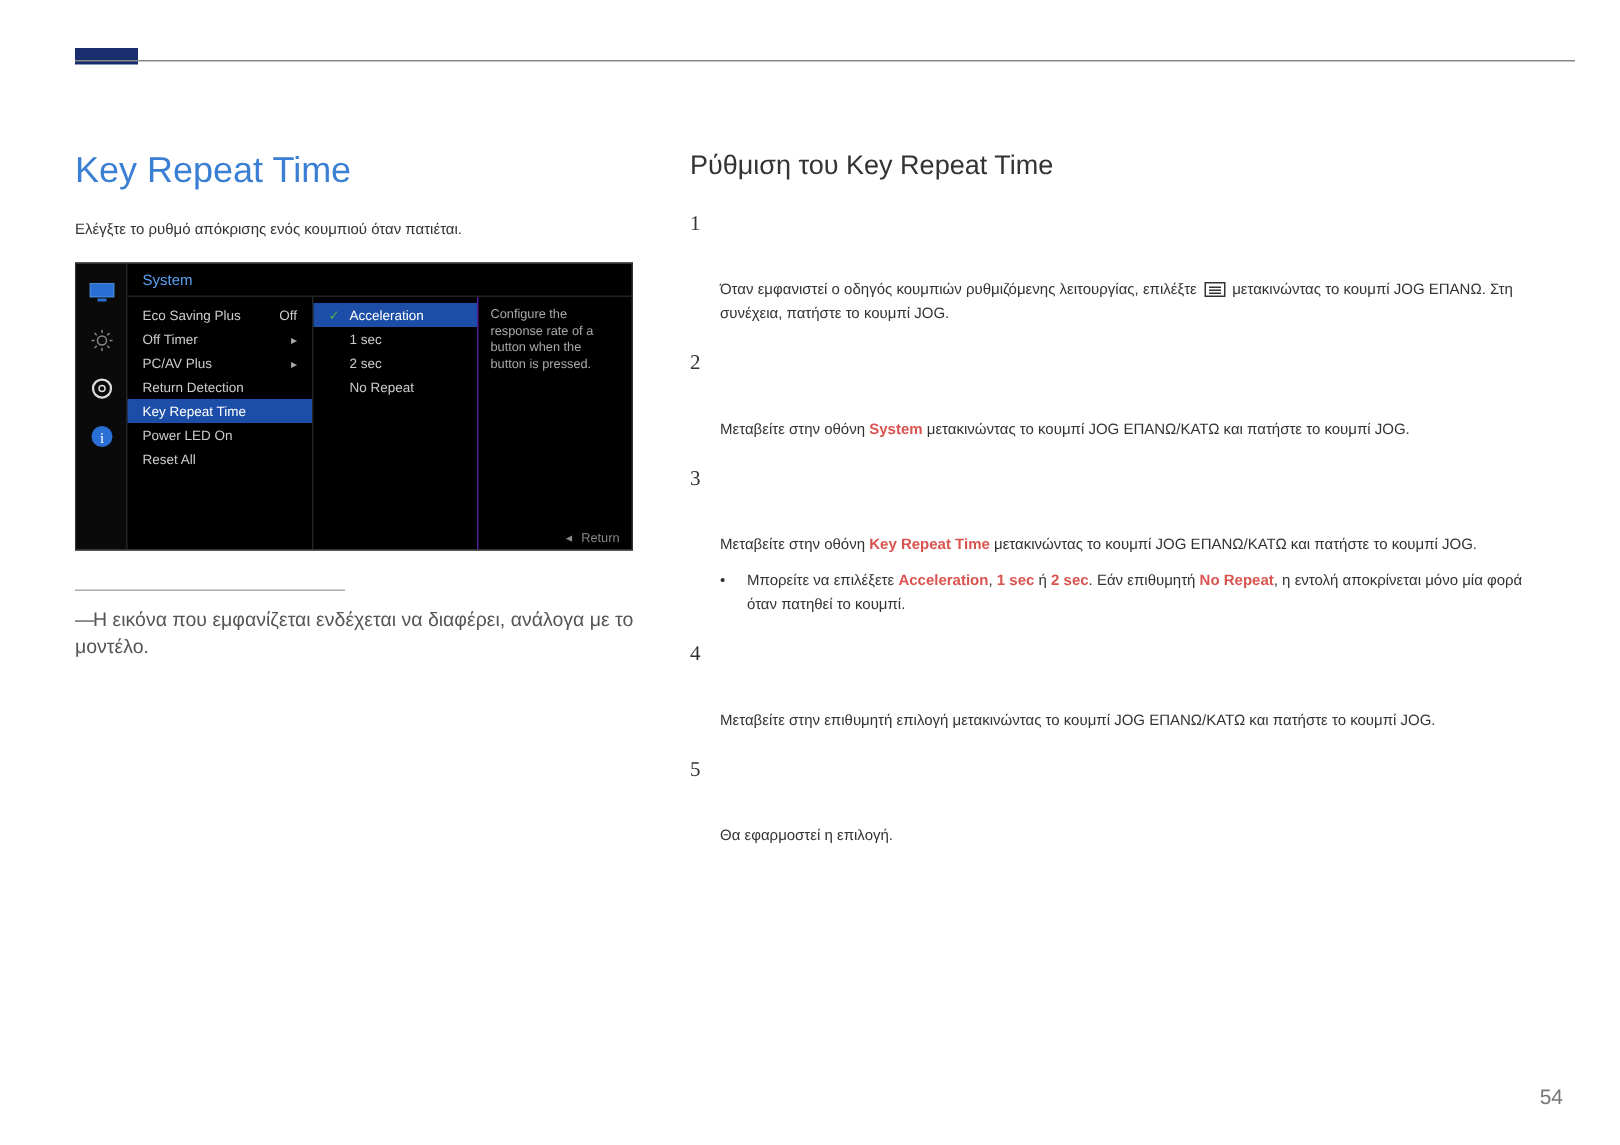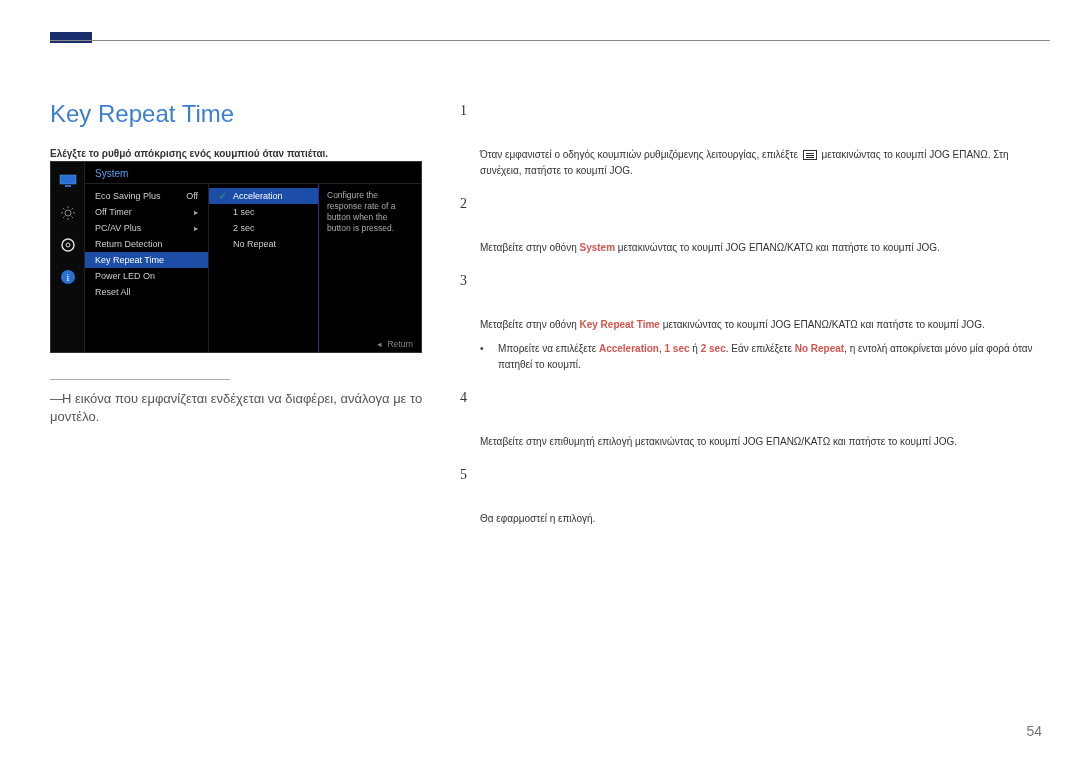--- a/index.html
+++ b/index.html
@@ -3,21 +3,21 @@
 <meta charset="utf-8">
 <style>
 * { margin: 0; padding: 0; box-sizing: border-box; }
 body { font-family: Arial, Helvetica, sans-serif; background: #fff; width: 1080px; height: 763px; position: relative; }
 .top-line { position: absolute; top: 40px; left: 50px; right: 30px; height: 1px; background: #888; }
 .accent-bar { position: absolute; top: 32px; left: 50px; width: 42px; height: 11px; background: #1a2e6e; }
 .left-col { position: absolute; left: 50px; top: 100px; width: 375px; }
 .right-col { position: absolute; left: 460px; top: 100px; width: 575px; }
 .main-title { font-size: 24px; color: #3a7fd4; font-weight: 400; margin-bottom: 18px; }
 .sub-title { font-size: 18px; color: #333; font-weight: 400; margin-bottom: 18px; }
-.intro { font-size: 10px; color: #333; line-height: 1.5; font-weight: bold; }
+.intro { font-size: 10px; color: #333; margin-bottom: 14px; line-height: 1.5; }
 .osd { width: 372px; height: 192px; background: #000; border: 1px solid #333; display: flex; font-size: 9px; color: #ccc; position: relative; }
 .osd-sidebar { width: 34px; background: #0a0a0a; display: flex; flex-direction: column; align-items: center; padding-top: 10px; gap: 14px; border-right: 1px solid #222; }
 .osd-icon { width: 18px; height: 18px; display: flex; align-items: center; justify-content: center; }
 .osd-main { flex: 1; display: flex; flex-direction: column; }
 .osd-header { color: #5aa0f0; font-size: 10px; padding: 6px 10px 4px; border-bottom: 1px solid #222; }
 .osd-body { display: flex; flex: 1; }
 .osd-list { width: 123px; padding: 4px 0; }
 .osd-list-item { padding: 3px 10px; display: flex; justify-content: space-between; align-items: flex-end; }
 .osd-list-item.selected { background: #1c4ea8; color: #fff; }
 .osd-submenu { width: 110px; padding: 4px 0; border-left: 1px solid #222; }
@@ -140,38 +140,39 @@
         <span>Return</span>
       </div>
     </div>
   </div>
 
   <div class="footnote-rule"></div>
   <p class="footnote"><span class="footnote-dash">―</span><span>Η εικόνα που εμφανίζεται ενδέχεται να διαφέρει, ανάλογα με το μοντέλο.</span></p>
 </div>
 
 <div class="right-col">
+  <h2 class="sub-title">Ρύθμιση του Key Repeat Time</h2>
 
   <div class="step">
     <div class="step-num">1</div>
     <div class="step-text"><span>Όταν εμφανιστεί ο οδηγός κουμπιών ρυθμιζόμενης λειτουργίας, επιλέξτε </span><span class="menu-icon"></span><span> μετακινώντας το κουμπί JOG ΕΠΑΝΩ. Στη συνέχεια, πατήστε το κουμπί JOG.</span></div>
   </div>
 
   <div class="step">
     <div class="step-num">2</div>
     <div class="step-text"><span>Μεταβείτε στην οθόνη </span><span class="hl-red">System</span><span> μετακινώντας το κουμπί JOG ΕΠΑΝΩ/ΚΑΤΩ και πατήστε το κουμπί JOG.</span></div>
   </div>
 
   <div class="step">
     <div class="step-num">3</div>
     <div class="step-text">
       <span>Μεταβείτε στην οθόνη </span><span class="hl-red">Key Repeat Time</span><span> μετακινώντας το κουμπί JOG ΕΠΑΝΩ/ΚΑΤΩ και πατήστε το κουμπί JOG.</span>
       <div class="bullet">
         <div class="bullet-dot">•</div>
-        <div><span>Μπορείτε να επιλέξετε </span><span class="hl-red">Acceleration</span><span>, </span><span class="hl-red">1 sec</span><span> ή </span><span class="hl-red">2 sec</span><span>. Εάν επιλέξετε </span><span class="hl-red">No Repeat</span><span>, η εντολή αποκρίνεται μόνο μία φορά όταν πατηθεί το κουμπί.</span></div>
+        <div><span>Μπορείτε να επιλέξετε </span><span class="hl-red">Acceleration</span><span>, </span><span class="hl-red">1 sec</span><span> ή </span><span class="hl-red">2 sec</span><span>. Εάν επιθυμητή </span><span class="hl-red">No Repeat</span><span>, η εντολή αποκρίνεται μόνο μία φορά όταν πατηθεί το κουμπί.</span></div>
       </div>
     </div>
   </div>
 
   <div class="step">
     <div class="step-num">4</div>
     <div class="step-text">Μεταβείτε στην επιθυμητή επιλογή μετακινώντας το κουμπί JOG ΕΠΑΝΩ/ΚΑΤΩ και πατήστε το κουμπί JOG.</div>
   </div>
 
   <div class="step">

